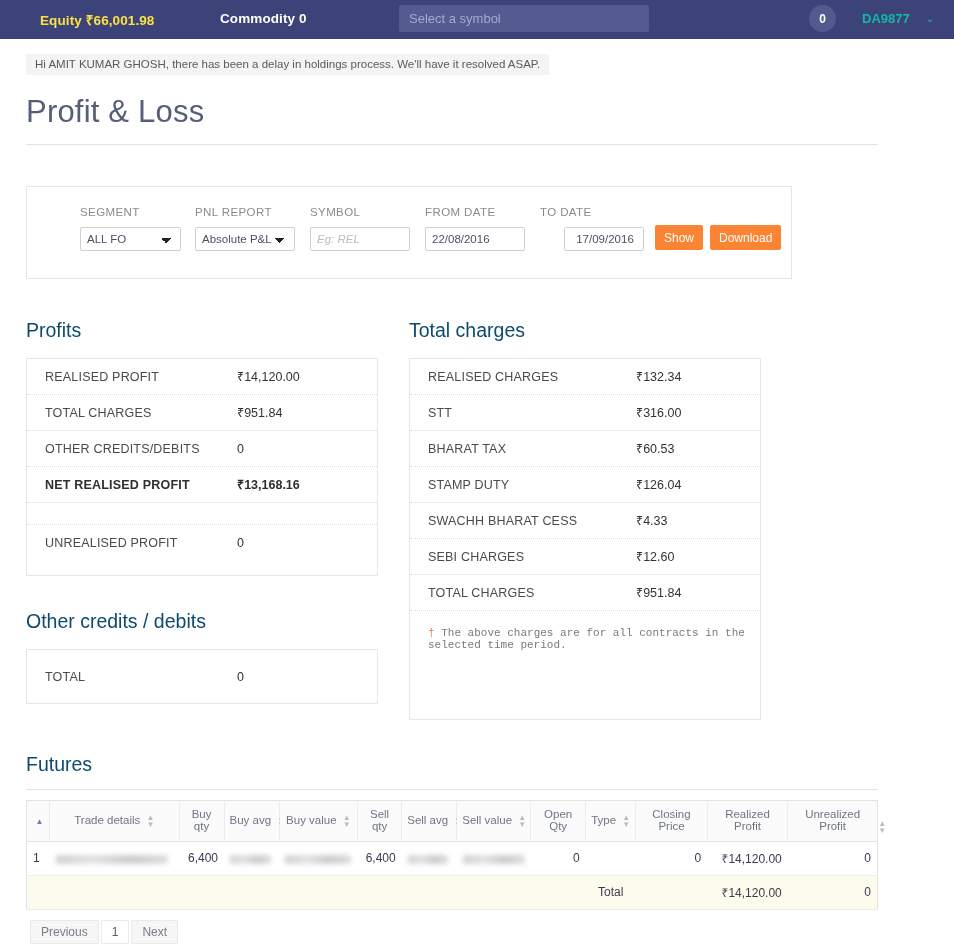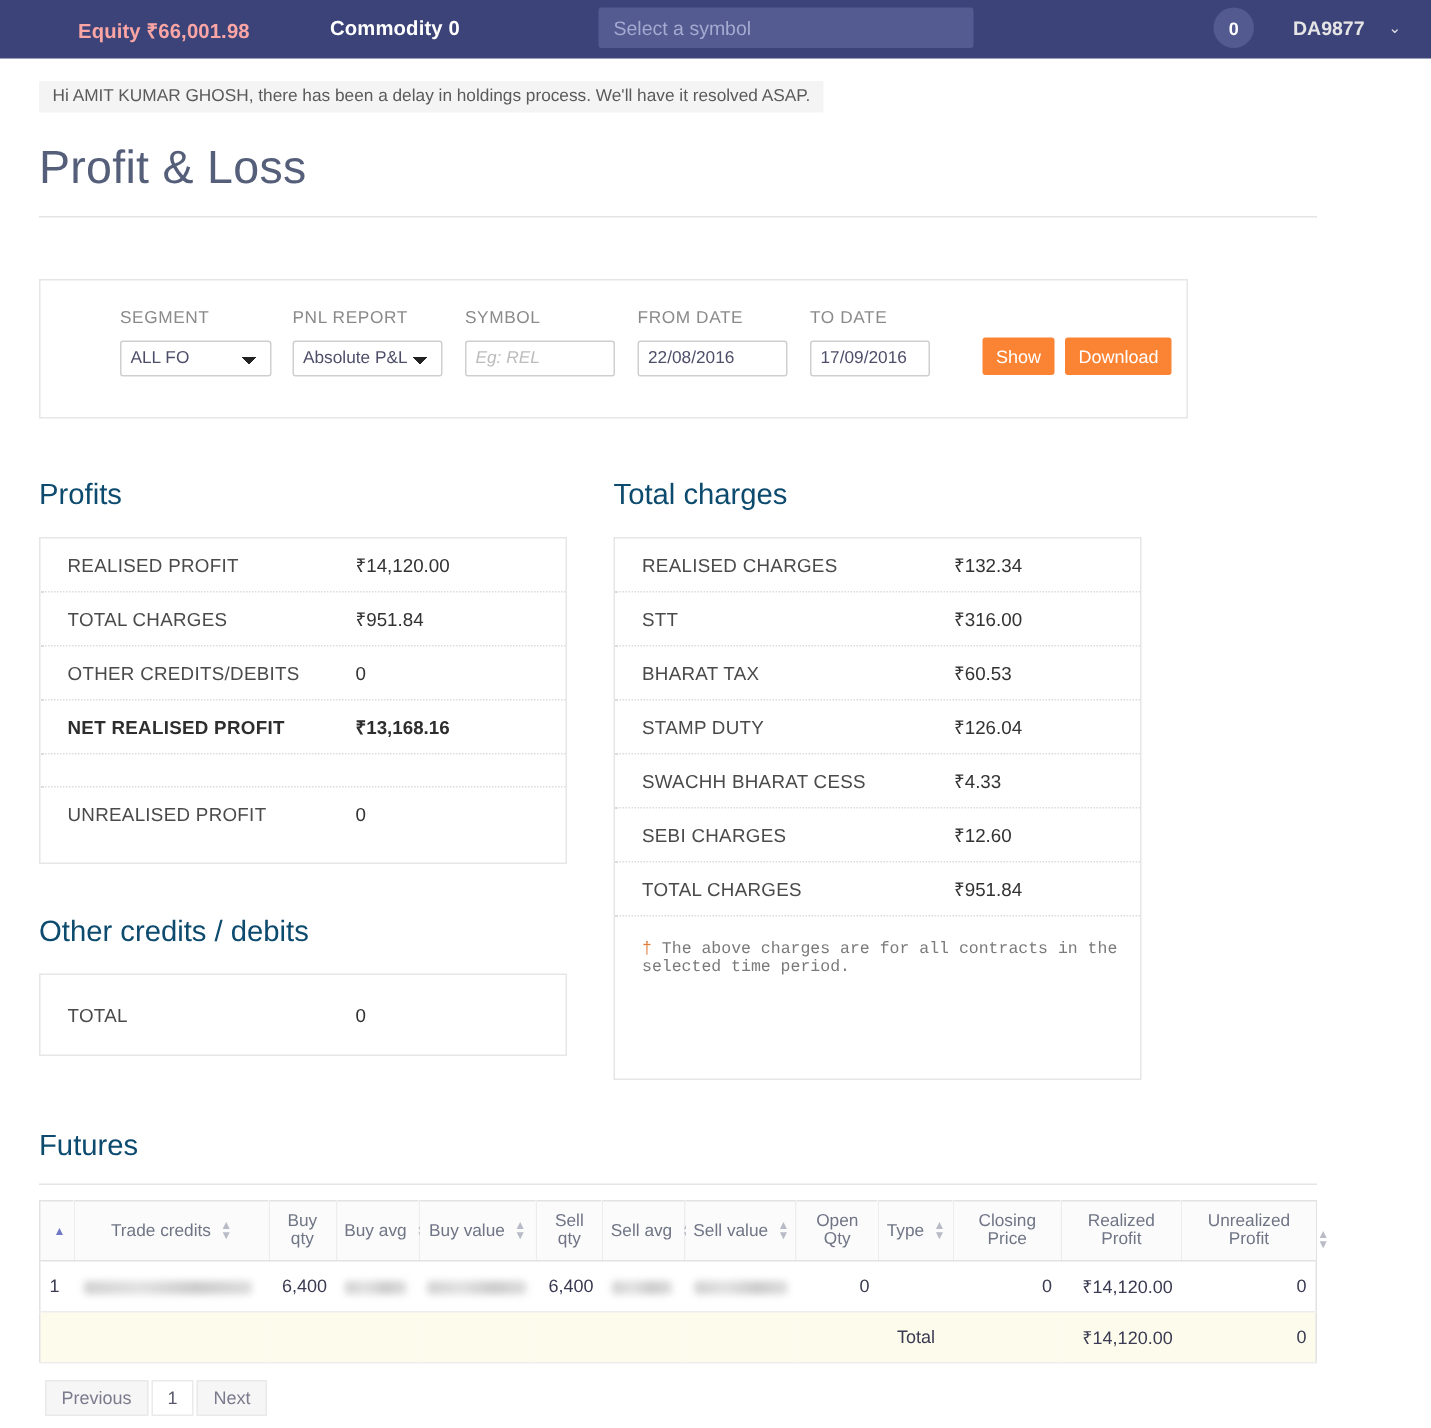--- a/index.html
+++ b/index.html
@@ -13,22 +13,22 @@
   }
 
   
   .topnav {
     position: relative;
     height: 39px;
     background: #3b4378;
     display: flex;
     align-items: center;
   }
-  .nav-funds { position: absolute; left: 40px; top: 11px;
-    font-size: 13.5px; font-weight: bold; color: #fca5a5; letter-spacing: .1px; padding-left: 12px; }
+  .nav-funds { position: absolute; left: 28px; top: 11px;
+    font-size: 13.5px; font-weight: bold; color: #fde047; letter-spacing: .1px; padding-left: 12px; }
   .nav-commodity { position: absolute; left: 220px; top: 11px;
     font-size: 13.5px; font-weight: bold; color: #ffffff; letter-spacing: .1px; }
   .symbol-search {
     position: absolute; left: 399px; top: 5px;
     width: 250px; height: 27px;
     background: #535b91;
     border: none; border-radius: 2px;
     color: #ffffff; font-size: 13px;
     padding: 0 10px;
     font-family: "Liberation Sans", sans-serif;
@@ -37,21 +37,21 @@
   .symbol-search::placeholder { color: #a4aad0; }
   .nav-count {
     position: absolute; left: 809px; top: 5px;
     width: 27px; height: 27px; border-radius: 50%;
     background: #525a90; color: #ffffff;
     font-size: 12px; font-weight: bold;
     display: flex; align-items: center; justify-content: center;
   }
   .nav-user {
     position: absolute; left: 862px; top: 11px;
-    font-size: 13px; font-weight: bold; color: #e5e5e5;
+    font-size: 13px; font-weight: bold; color: #14b8a6;
     display: flex; align-items: center; gap: 16px;
     cursor: pointer;
   }
   .nav-user .chev { font-size: 10px; font-weight: normal; }
 
   
   .notice {
     position: absolute; left: 26px; top: 54px;
     background: #f4f4f4;
     padding: 4px 9px 5px 9px;
@@ -229,21 +229,21 @@
       <option>Absolute P&amp;L</option>
     </select>
 
     <div class="f-label" style="left:283px">SYMBOL</div>
     <input class="f-ctrl" style="left: 283px; width: 100px; font-style: italic;" type="text" placeholder="Eg: REL">
 
     <div class="f-label" style="left:398px">FROM DATE</div>
     <input class="f-ctrl" style="left: 398px; width: 100px;" type="text" value="22/08/2016">
 
     <div class="f-label" style="left:513px">TO DATE</div>
-    <input class="f-ctrl" style="left: 513px; width: 80px;" type="text" value="17/09/2016">
+    <input class="f-ctrl" style="left: 537px; width: 80px; text-align: center;" type="text" value="17/09/2016">
 
     <button class="f-btn" style="left:628px">Show</button>
     <button class="f-btn" style="left:683px">Download</button>
   </div>
 </div>
 
 <div class="sec-title" style="left:26px;top:319px">Profits</div>
 <div class="panel" style="left:26px;top:358px;width:352px;height:218px">
   <div class="prow">
     <span class="k">REALISED PROFIT</span>
@@ -316,21 +316,21 @@
 <div class="title-rule" style="top:789px"></div>
 
 <div class="tbl-wrap">
   <table class="ftable">
     <thead>
       <tr>
         <th style="width:24px;text-align:center">
           <span class="sorticon sort-active"><b>▲</b></span>
         </th>
         <th style="width:133px;text-align:center">
-          <span class="hl">Trade credits</span>
+          <span class="hl">Trade details</span>
           <span class="sorticon"><b>▲</b><b>▼</b></span>
         </th>
         <th style="width:44px;text-align:center">
           <span class="hl">Buy qty</span>
           <span class="sorticon"><b>▲</b><b>▼</b></span>
         </th>
         <th style="width:57px;text-align:center">
           <span class="hl">Buy avg</span>
           <span class="sorticon"><b>▲</b><b>▼</b></span>
         </th>

